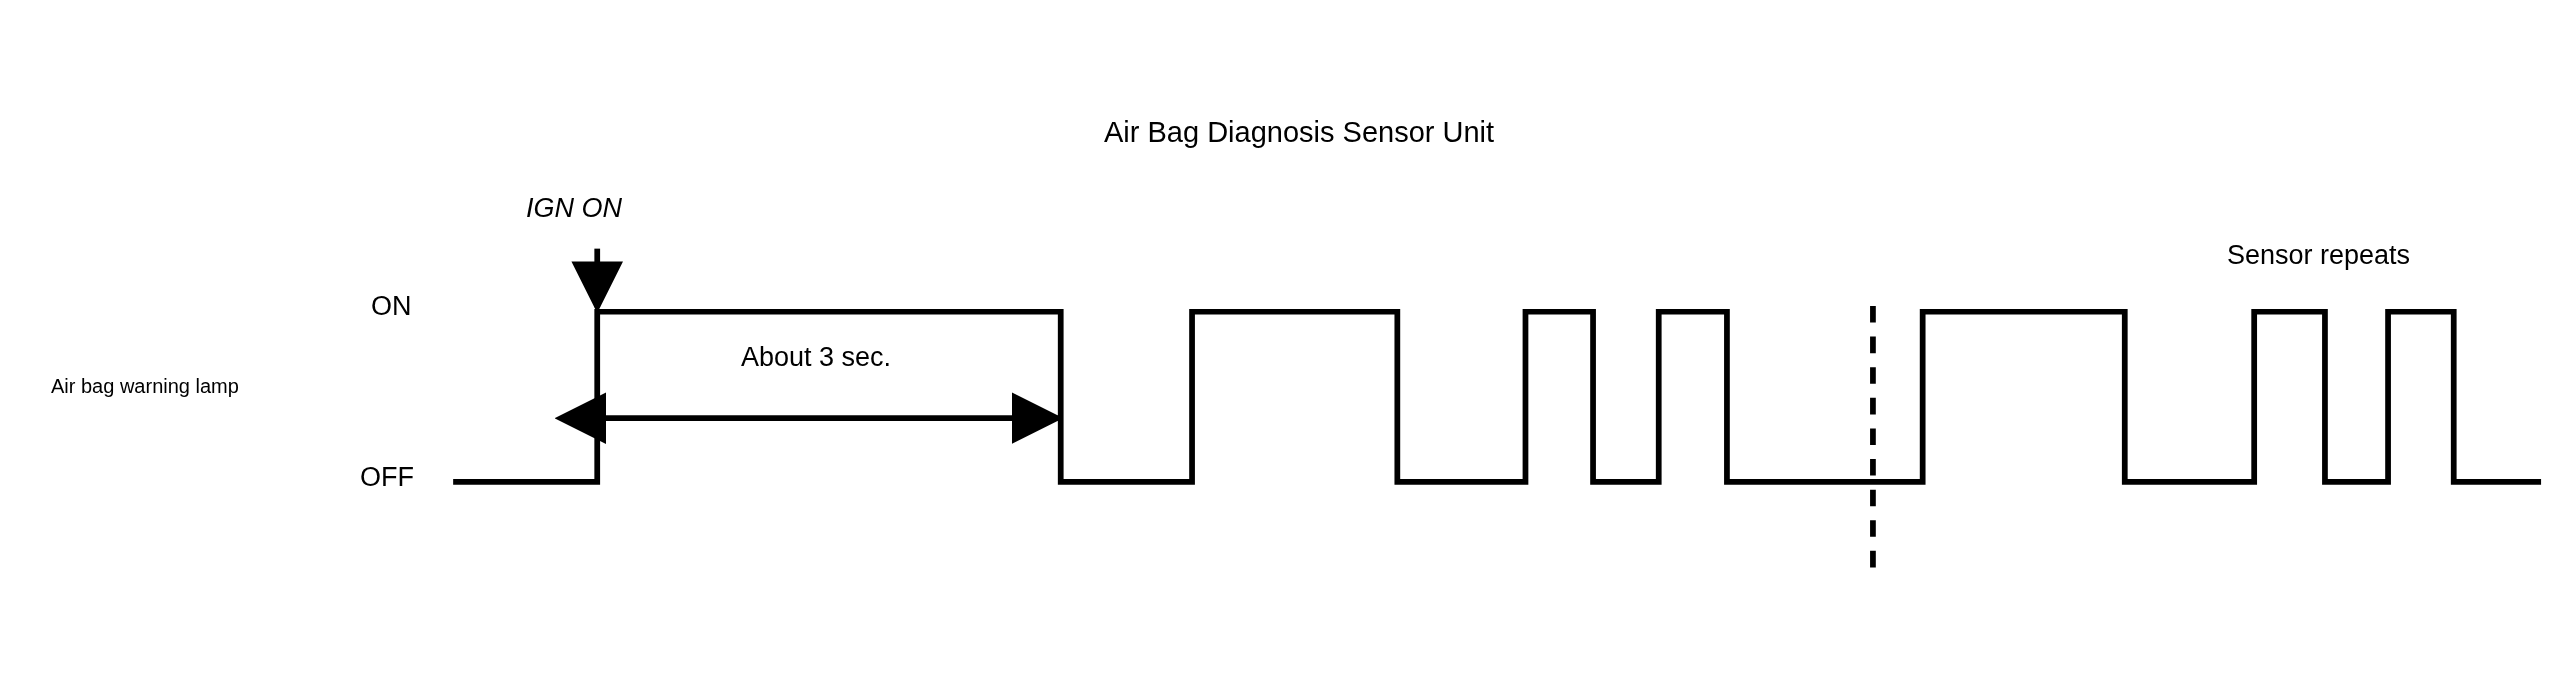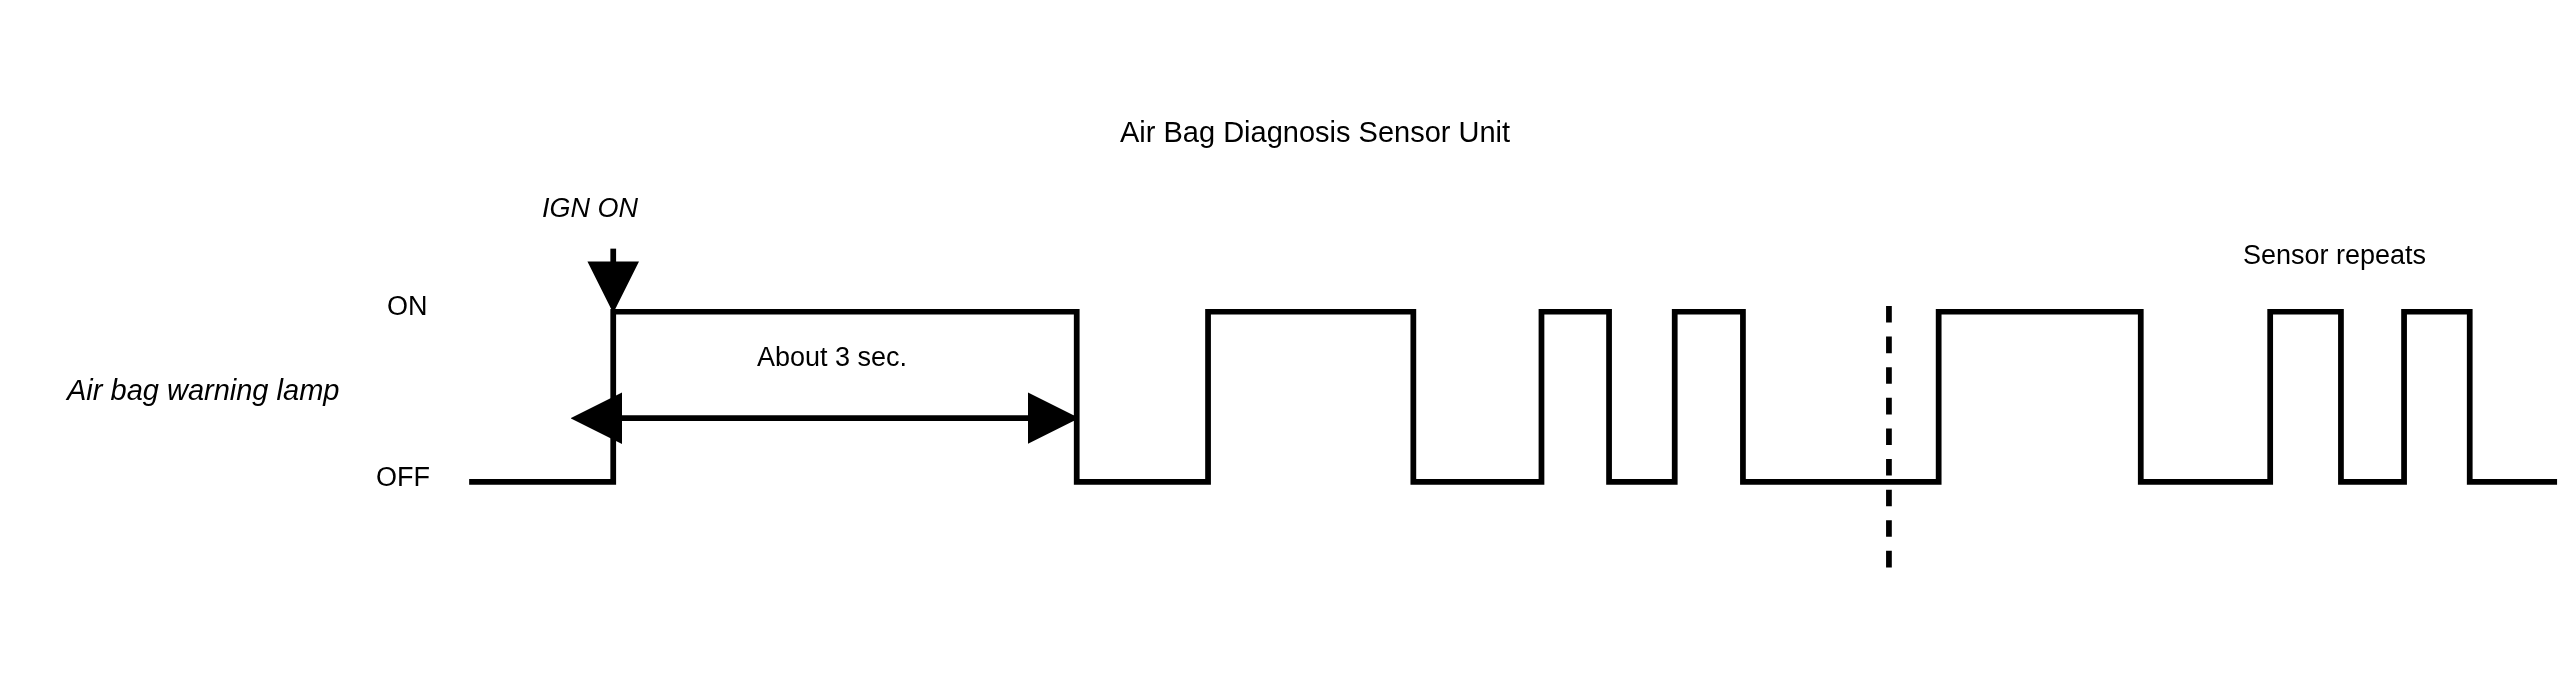--- a/index.html
+++ b/index.html
@@ -10,21 +10,21 @@
   body {
     width: 2576px;
     height: 693px;
     font-family: "Liberation Sans", sans-serif;
     color: #000000;
     overflow: hidden;
     position: relative;
   }
   #stage {
     position: absolute;
-    left: 16px; top: 0;
+    left: 0; top: 0;
     width: 2390px;
     height: 693px;
     background: #ffffff;
   }
   .txt {
     position: absolute;
     white-space: nowrap;
     color: #000000;
     line-height: 1;
   }
@@ -50,22 +50,21 @@
     font-size: 27px;
   }
   #axis-label-off {
     left: 360px;
     top: 464px;
     font-size: 27px;
   }
   #signal-name-label {
     left: 51px;
     top: 376px;
-    font-size: 29px;
-    font-style: italic;
+    font-size: 20px;
   }
   #duration-label {
     left: 741px;
     top: 344px;
     font-size: 27px;
   }
   #waveform-svg {
     position: absolute;
     left: 0;
     top: 0;

